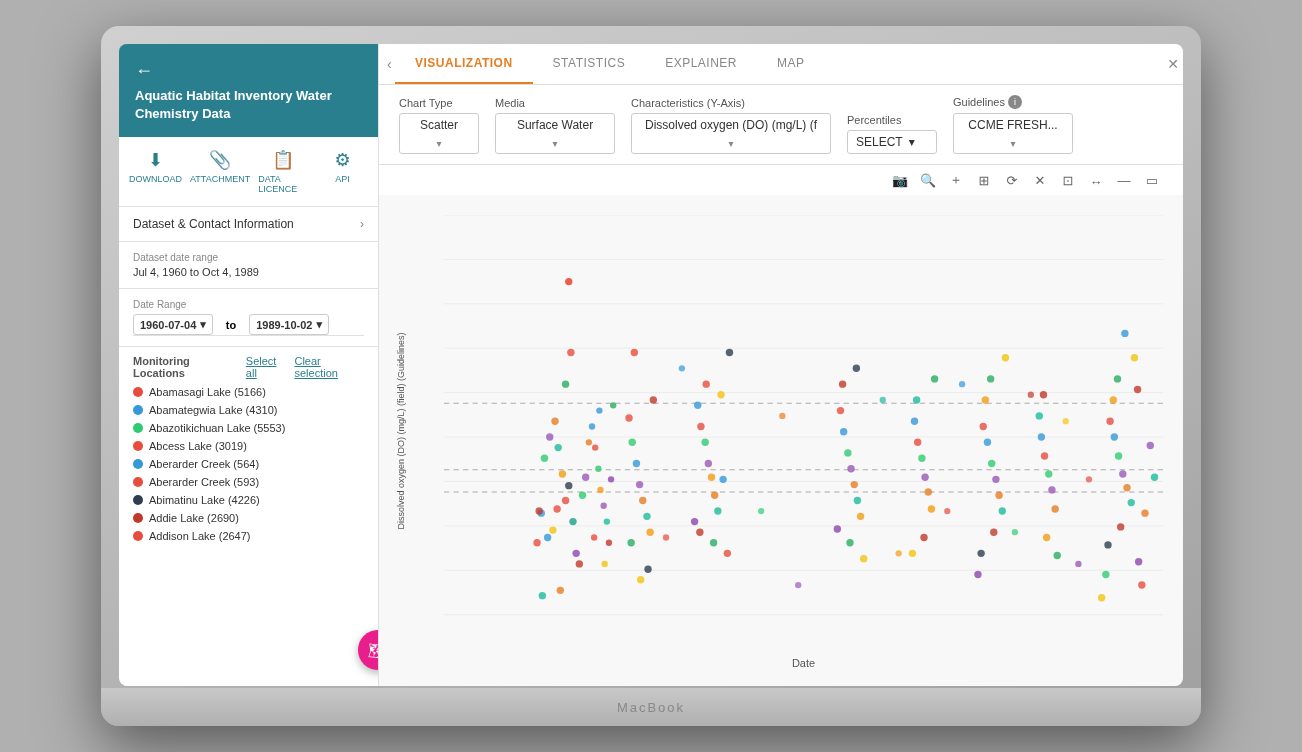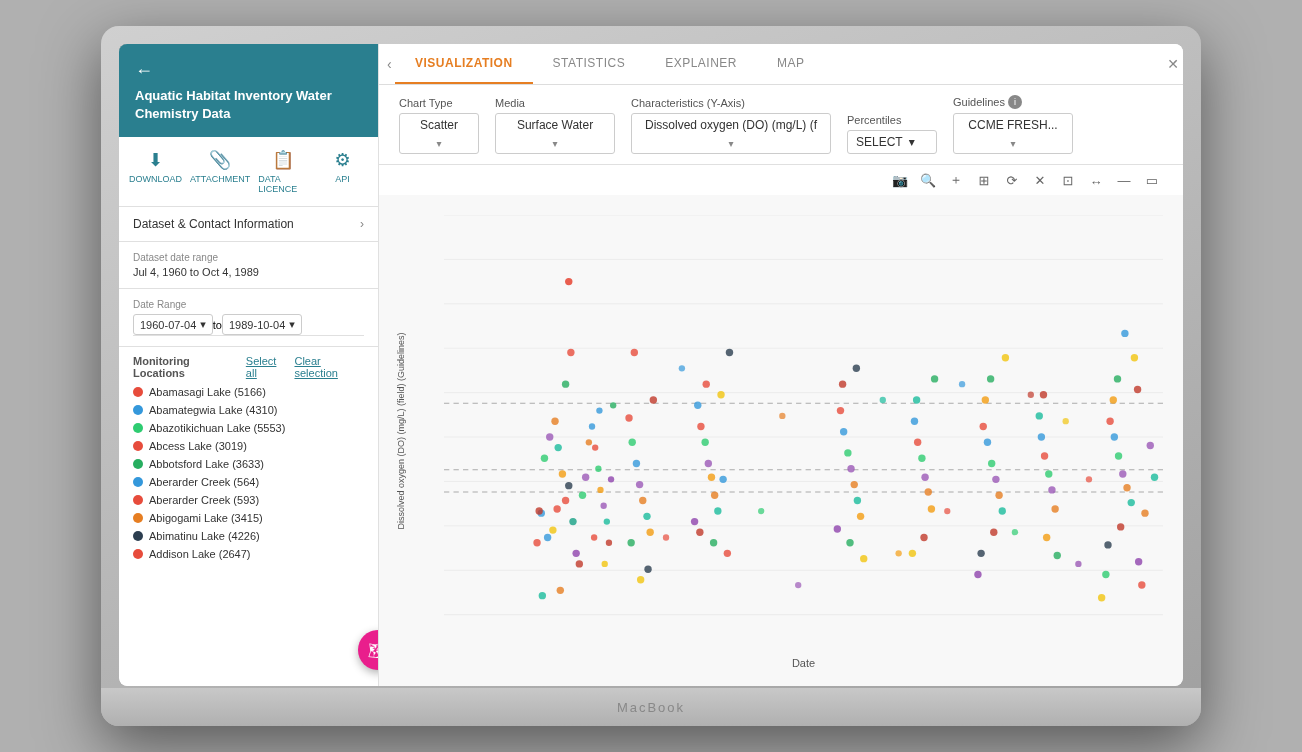--- a/index.html
+++ b/index.html
@@ -361,28 +361,28 @@
           <span class="chevron">›</span>
         </div>
 
         <div class="sidebar-section">
           <div class="sidebar-label">Dataset date range</div>
           <div class="sidebar-value">Jul 4, 1960 to Oct 4, 1989</div>
         </div>
 
         <div class="sidebar-section">
           <div class="sidebar-label">Date Range</div>
-          <div class="date-range-row" style="padding:0; margin-top:4px; display:flex; align-items:center; gap:0;">
+          <div class="date-range-row" style="padding:0; margin-top:4px; display:flex; align-items:center; gap:13px;font-weight:bold;">
             <div class="date-select">
               <span>1960-07-04</span>
               <span>▾</span>
             </div>
             <span style="font-size:11px;">to</span>
             <div class="date-select">
-              <span>1989-10-04</span>
+              <span>1989-10-02</span>
               <span>▾</span>
             </div>
           </div>
         </div>
 
         <div class="monitoring-header">
           <span class="monitoring-label">Monitoring Locations</span>
           <span class="monitoring-link">Select all</span>
           <span class="monitoring-link">Clear selection</span>
         </div>
@@ -399,38 +399,34 @@
             </div>
             <div class="location-item">
               <span class="dot" style="background:#2ecc71;"></span>
               <span>Abazotikichuan Lake (5553)</span>
             </div>
             <div class="location-item">
               <span class="dot" style="background:#e74c3c;"></span>
               <span>Abcess Lake (3019)</span>
             </div>
             <div class="location-item">
-              <span class="dot" style="background:#27ae60;"></span>
-              <span>Abbotsford Lake (3633)</span>
-            </div>
-            <div class="location-item">
               <span class="dot" style="background:#3498db;"></span>
               <span>Aberarder Creek (564)</span>
             </div>
             <div class="location-item">
               <span class="dot" style="background:#e74c3c;"></span>
               <span>Aberarder Creek (593)</span>
             </div>
             <div class="location-item">
-              <span class="dot" style="background:#e67e22;"></span>
-              <span>Abigogami Lake (3415)</span>
-            </div>
-            <div class="location-item">
               <span class="dot" style="background:#2c3e50;"></span>
               <span>Abimatinu Lake (4226)</span>
+            </div>
+            <div class="location-item">
+              <span class="dot" style="background:#c0392b;"></span>
+              <span>Addie Lake (2690)</span>
             </div>
             <div class="location-item">
               <span class="dot" style="background:#e74c3c;"></span>
               <span>Addison Lake (2647)</span>
             </div>
           </div>
 
         <div class="sidebar-fab">
           <span>🗺</span>
         </div>

